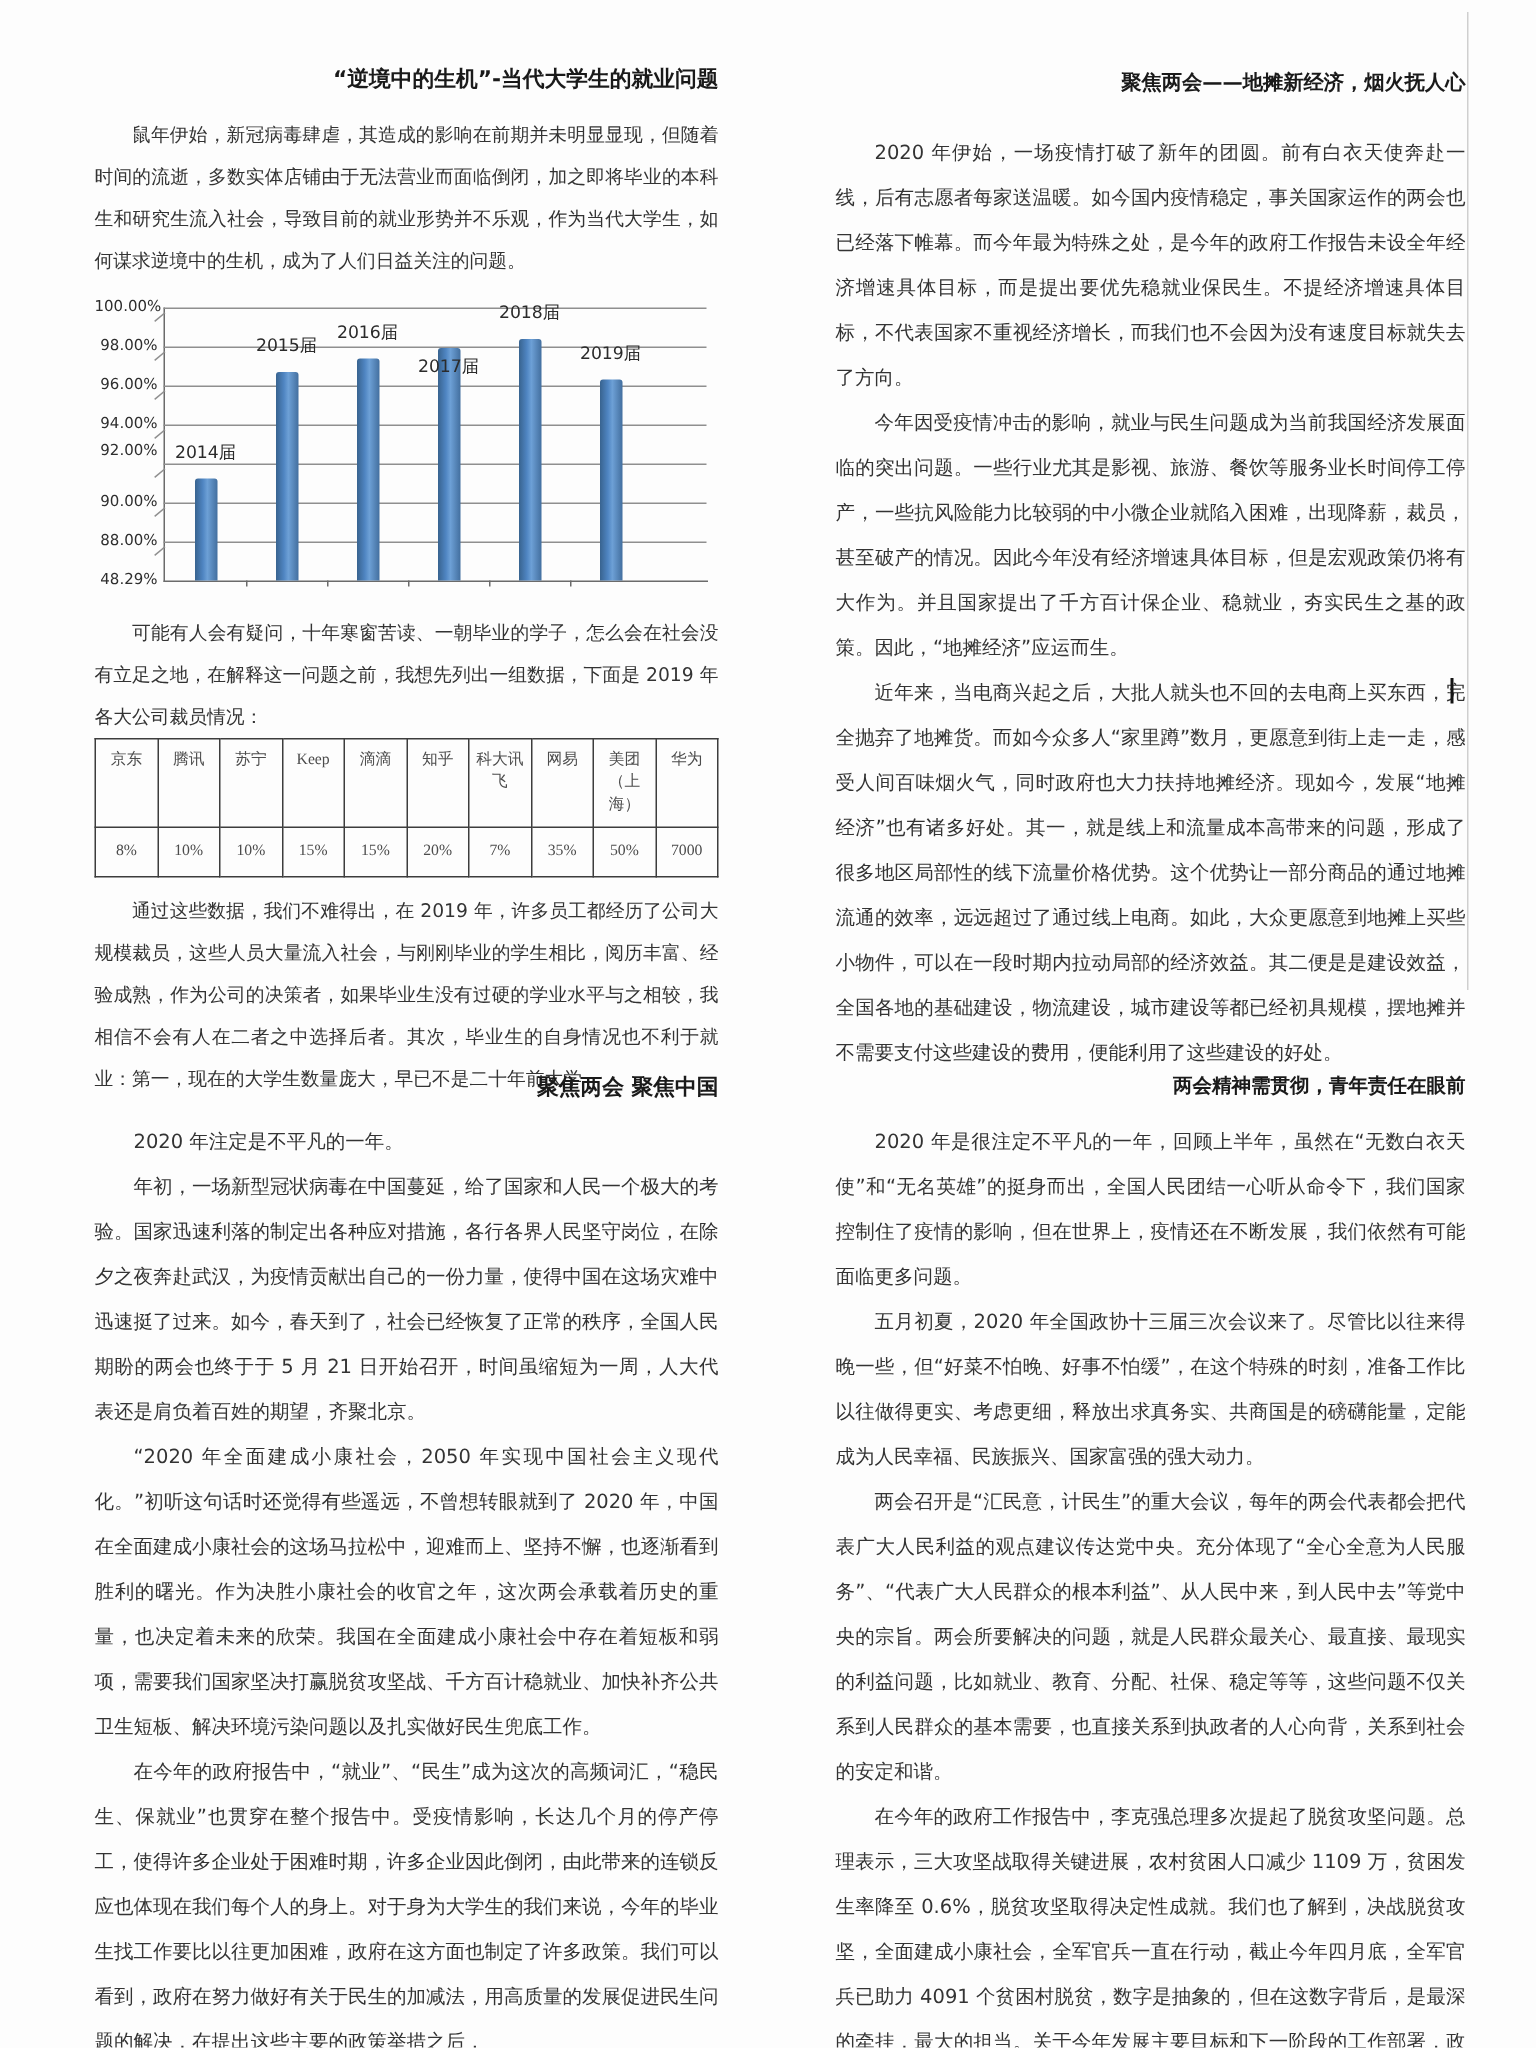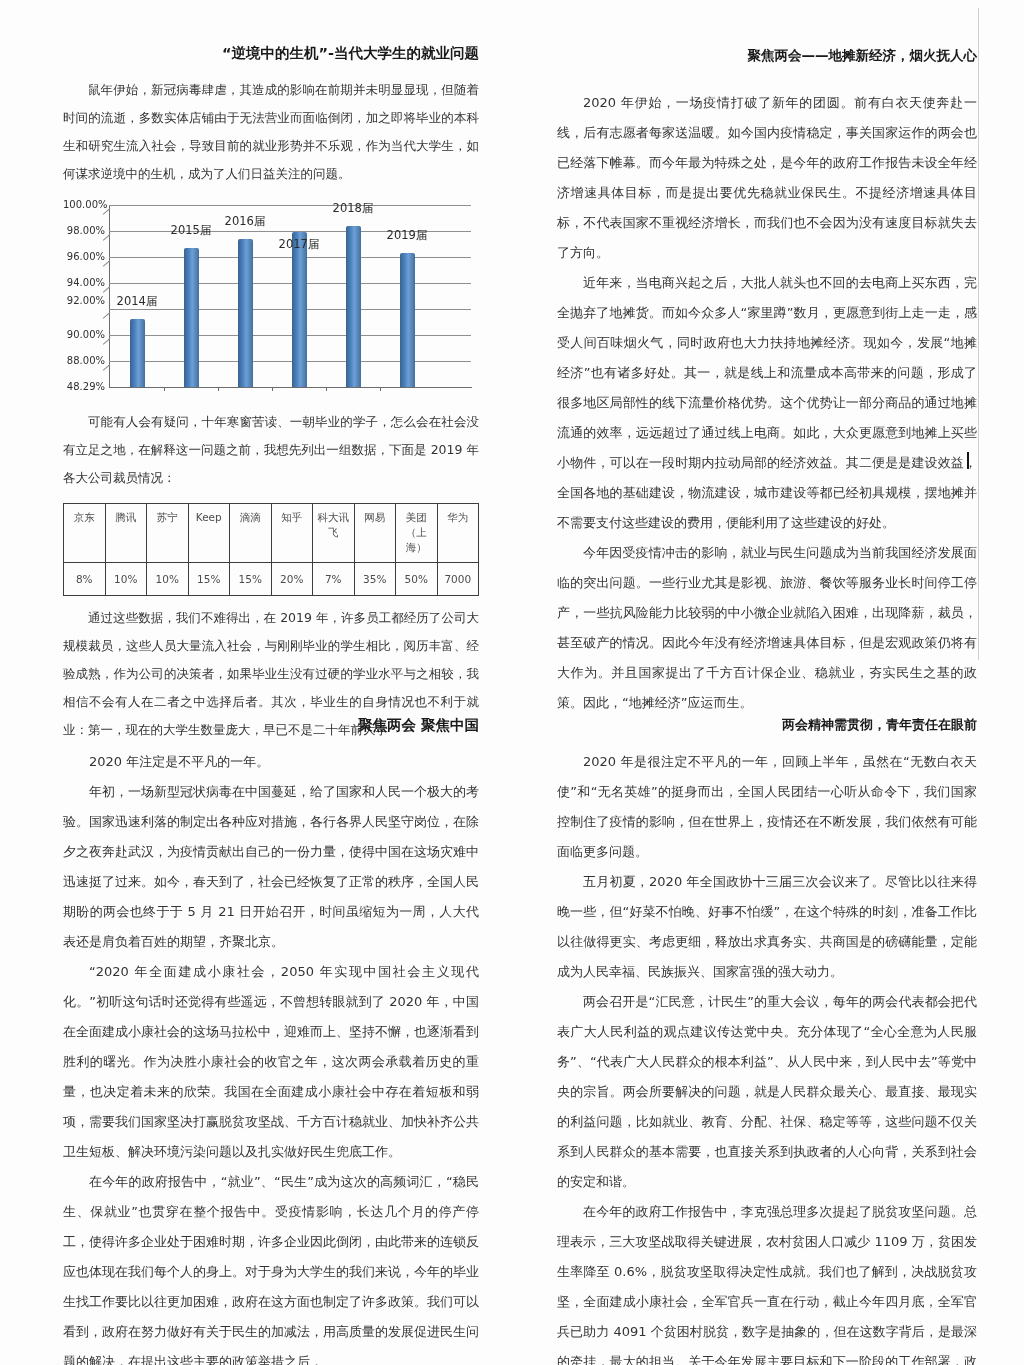--- a/index.html
+++ b/index.html
@@ -27,21 +27,21 @@
   .plot-area{position:absolute;border-left:1px solid #6b6b6b;border-bottom:1px solid #6b6b6b;}
   .gridline{position:absolute;height:1px;background:#8f8f8f;}
   .grid-diag{position:absolute;width:9px;height:1px;background:#8f8f8f;transform:rotate(-40deg);transform-origin:100% 50%;}
   .ytick{position:absolute;width:42px;text-align:right;font-size:10px;line-height:12px;color:#2e2e2e;text-indent:0;}
   .bar{position:absolute;width:15px;border-radius:2px 2px 0 0;
        background:linear-gradient(90deg,#38638f 0%,#4f85c2 35%,#6da0d6 55%,#436f9f 100%);}
   .bar-label{position:absolute;width:64px;text-align:center;font-size:11.5px;line-height:14px;color:#2b2b2b;text-indent:0;}
   .xtick{position:absolute;width:1px;height:4px;background:#6b6b6b;}
 
   
-  .layoff-table{width:100%;border-collapse:collapse;table-layout:fixed;margin:11px 0 8px;}
+  .layoff-table{width:100%;border-collapse:collapse;table-layout:fixed;margin:0 0 8px;font-family:Liberation Serif, serif;}
   .layoff-table td{border:1px solid #3d3d3d;font-size:10.5px;color:#4c4c4c;
                    text-align:center;padding:2px 1px;word-break:break-all;}
   .layoff-table .hrow td{height:50px;vertical-align:top;padding-top:6px;line-height:15px;}
   .layoff-table .vrow td{height:26px;vertical-align:middle;}
 
   .page-edge{position:absolute;left:978px;top:8px;width:1px;height:652px;background:#cfcfcf;}
   .caret{position:absolute;left:967px;top:452px;width:2px;height:17px;background:#141414;}
 </style>
 </head>
 <body>
@@ -119,22 +119,22 @@
       <td>7000</td>
     </tr>
   </tbody>
     </table>
   <p>通过这些数据，我们不难得出，在 2019 年，许多员工都经历了公司大规模裁员，这些人员大量流入社会，与刚刚毕业的学生相比，阅历丰富、经验成熟，作为公司的决策者，如果毕业生没有过硬的学业水平与之相较，我相信不会有人在二者之中选择后者。其次，毕业生的自身情况也不利于就业：第一，现在的大学生数量庞大，早已不是二十年前大学</p>
 </div>
 
 <div class="article" id="article-tr">
   <div class="title">聚焦两会——地摊新经济，烟火抚人心</div>
   <p>2020 年伊始，一场疫情打破了新年的团圆。前有白衣天使奔赴一线，后有志愿者每家送温暖。如今国内疫情稳定，事关国家运作的两会也已经落下帷幕。而今年最为特殊之处，是今年的政府工作报告未设全年经济增速具体目标，而是提出要优先稳就业保民生。不提经济增速具体目标，不代表国家不重视经济增长，而我们也不会因为没有速度目标就失去了方向。</p>
+  <p>今年因受疫情冲击的影响，就业与民生问题成为当前我国经济发展面临的突出问题。一些行业尤其是影视、旅游、餐饮等服务业长时间停工停产，一些抗风险能力比较弱的中小微企业就陷入困难，出现降薪，裁员，甚至破产的情况。因此今年没有经济增速具体目标，但是宏观政策仍将有大作为。并且国家提出了千方百计保企业、稳就业，夯实民生之基的政策。因此，“地摊经济”应运而生。</p>
   <p>近年来，当电商兴起之后，大批人就头也不回的去电商上买东西，完全抛弃了地摊货。而如今众多人“家里蹲”数月，更愿意到街上走一走，感受人间百味烟火气，同时政府也大力扶持地摊经济。现如今，发展“地摊经济”也有诸多好处。其一，就是线上和流量成本高带来的问题，形成了很多地区局部性的线下流量价格优势。这个优势让一部分商品的通过地摊流通的效率，远远超过了通过线上电商。如此，大众更愿意到地摊上买些小物件，可以在一段时期内拉动局部的经济效益。其二便是是建设效益，全国各地的基础建设，物流建设，城市建设等都已经初具规模，摆地摊并不需要支付这些建设的费用，便能利用了这些建设的好处。</p>
-  <p>今年因受疫情冲击的影响，就业与民生问题成为当前我国经济发展面临的突出问题。一些行业尤其是影视、旅游、餐饮等服务业长时间停工停产，一些抗风险能力比较弱的中小微企业就陷入困难，出现降薪，裁员，甚至破产的情况。因此今年没有经济增速具体目标，但是宏观政策仍将有大作为。并且国家提出了千方百计保企业、稳就业，夯实民生之基的政策。因此，“地摊经济”应运而生。</p>
 </div>
 
 <div class="article" id="article-bl">
   <div class="title">聚焦两会 聚焦中国</div>
   <p>2020 年注定是不平凡的一年。</p>
   <p>年初，一场新型冠状病毒在中国蔓延，给了国家和人民一个极大的考验。国家迅速利落的制定出各种应对措施，各行各界人民坚守岗位，在除夕之夜奔赴武汉，为疫情贡献出自己的一份力量，使得中国在这场灾难中迅速挺了过来。如今，春天到了，社会已经恢复了正常的秩序，全国人民期盼的两会也终于于 5 月 21 日开始召开，时间虽缩短为一周，人大代表还是肩负着百姓的期望，齐聚北京。</p>
   <p>“2020 年全面建成小康社会，2050 年实现中国社会主义现代化。”初听这句话时还觉得有些遥远，不曾想转眼就到了 2020 年，中国在全面建成小康社会的这场马拉松中，迎难而上、坚持不懈，也逐渐看到胜利的曙光。作为决胜小康社会的收官之年，这次两会承载着历史的重量，也决定着未来的欣荣。我国在全面建成小康社会中存在着短板和弱项，需要我们国家坚决打赢脱贫攻坚战、千方百计稳就业、加快补齐公共卫生短板、解决环境污染问题以及扎实做好民生兜底工作。</p>
   <p>在今年的政府报告中，“就业”、“民生”成为这次的高频词汇，“稳民生、保就业”也贯穿在整个报告中。受疫情影响，长达几个月的停产停工，使得许多企业处于困难时期，许多企业因此倒闭，由此带来的连锁反应也体现在我们每个人的身上。对于身为大学生的我们来说，今年的毕业生找工作要比以往更加困难，政府在这方面也制定了许多政策。我们可以看到，政府在努力做好有关于民生的加减法，用高质量的发展促进民生问题的解决，在提出这些主要的政策举措之后，</p>
 </div>
 

